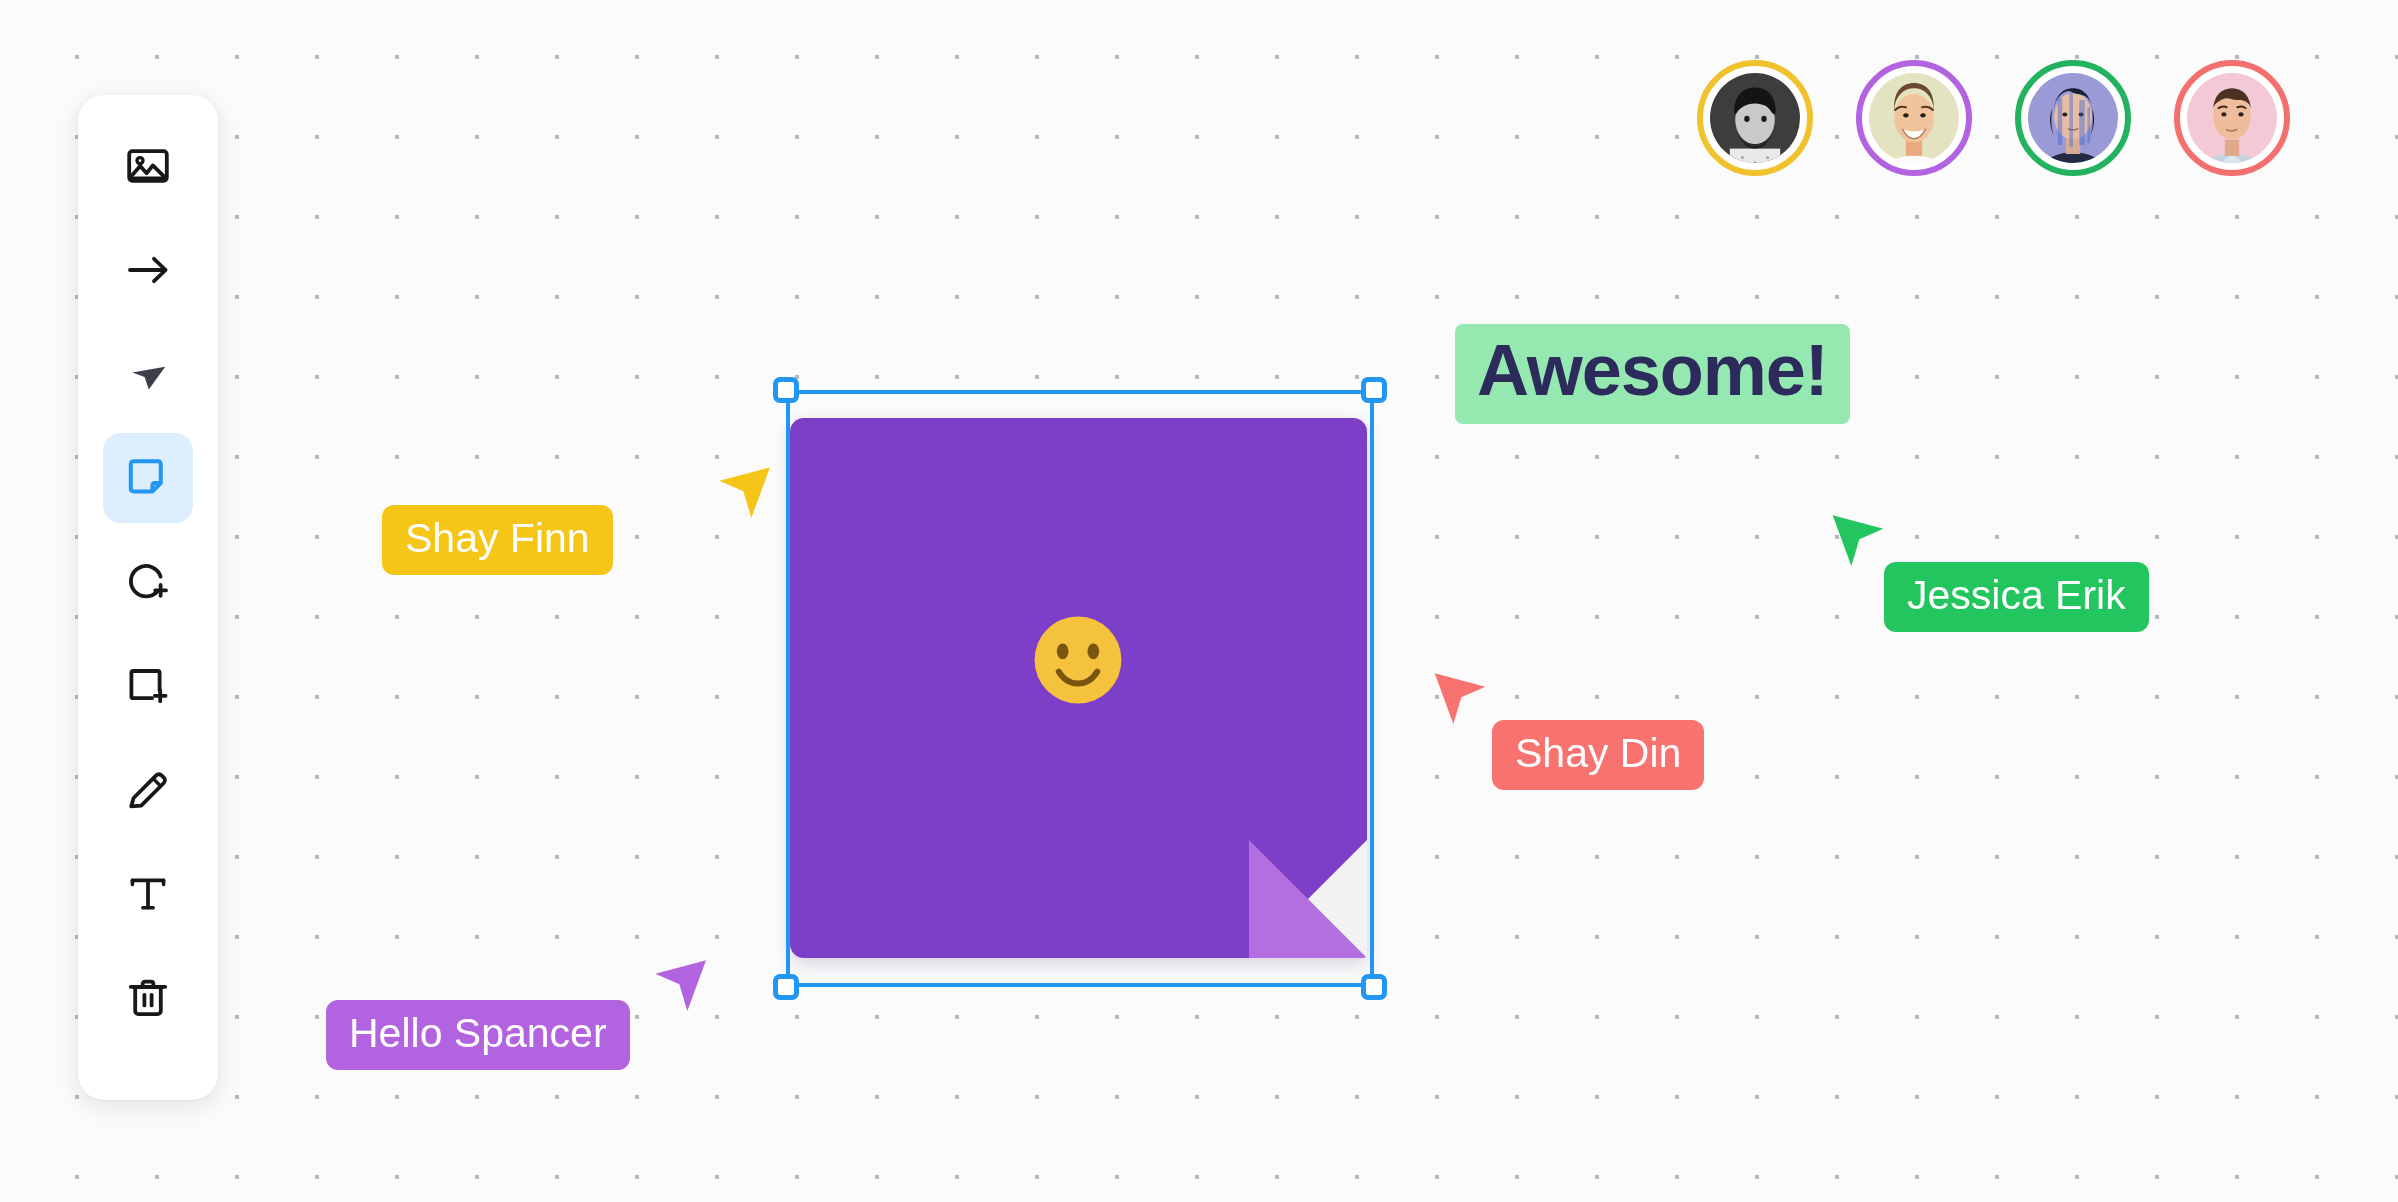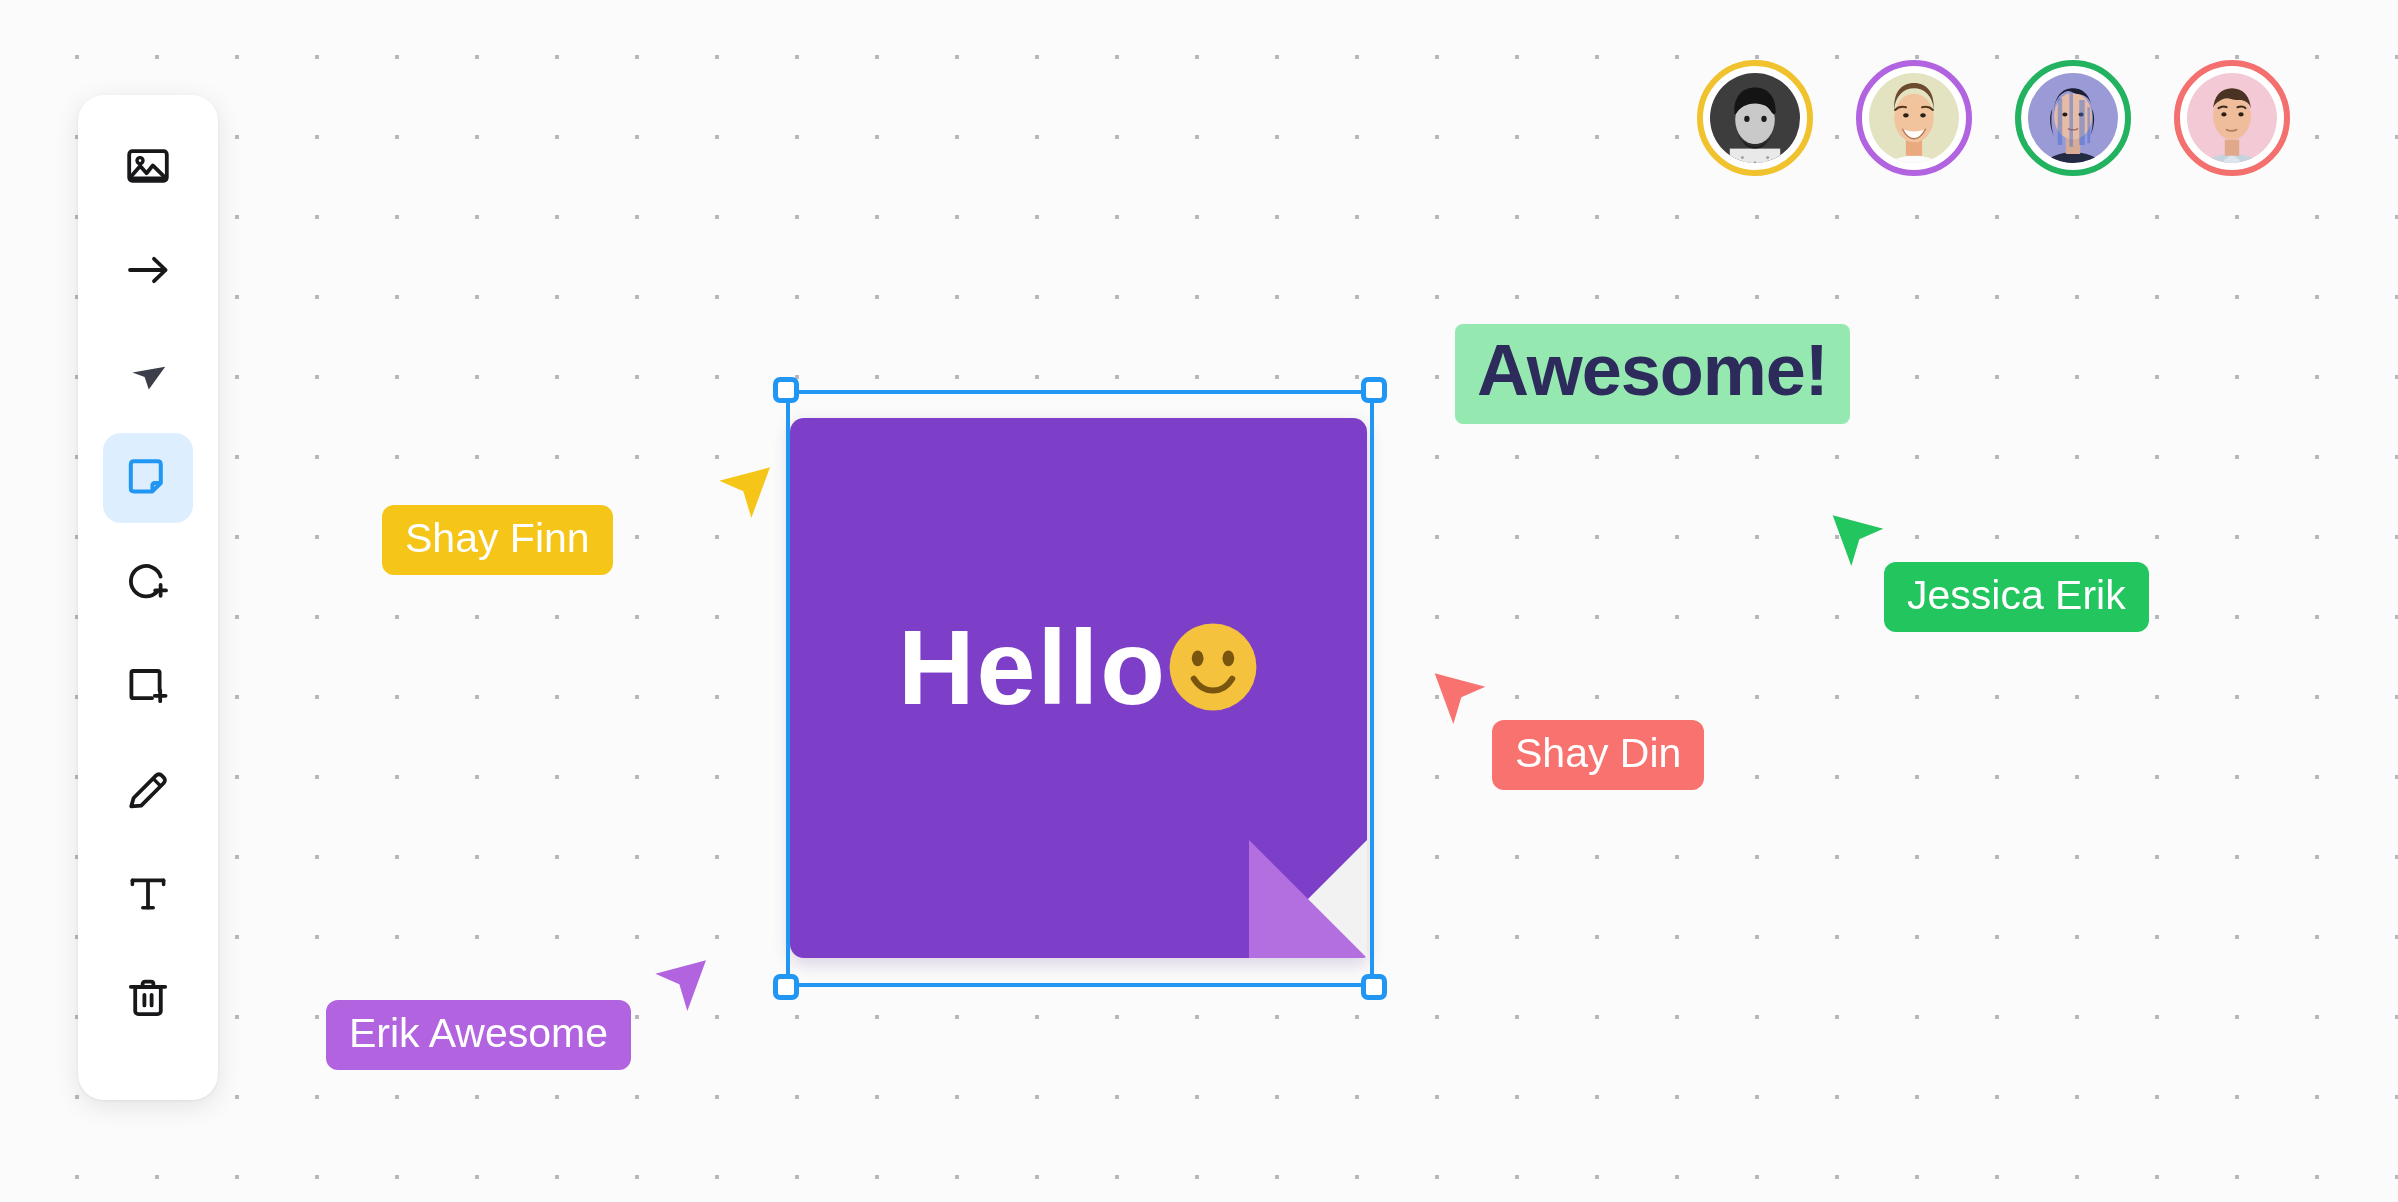--- a/index.html
+++ b/index.html
@@ -363,21 +363,20 @@
           <path d="M35 39c3-2 7-2 9-1M56 38c3-1 7-1 9 1" stroke="#3c2a1c" stroke-width="2.2" fill="none" stroke-linecap="round"></path>
           <path d="M44 63c3 1.5 8 1.5 11 0" stroke="#b07a5e" stroke-width="2" fill="none" stroke-linecap="round"></path>
         </svg>
       </div>
     </div>
 
   </div>
 
   <div id="sticky">
     <div id="sticky-text">
-      <span>Hello</span>
       <svg id="sticky-emoji" viewBox="0 0 36 36">
         <circle cx="18" cy="18" r="17" fill="#f5c23e"></circle>
         <ellipse cx="12" cy="14.6" rx="2.3" ry="3.1" fill="#7a5510"></ellipse>
         <ellipse cx="24" cy="14.6" rx="2.3" ry="3.1" fill="#7a5510"></ellipse>
         <path d="M10.5 22.6c1.9 3.1 4.5 4.6 7.5 4.6s5.6-1.5 7.5-4.6" stroke="#7a5510" stroke-width="2.4" fill="none" stroke-linecap="round"></path>
       </svg>
     </div>
     <div id="fold-cut"></div>
     <div id="fold-light" style="clip-path: polygon(0 0, 100% 100%, 0 100%);"></div>
   </div>
@@ -395,21 +394,21 @@
       <div class="cursor-group" style="left: 0px; top: 0px;">
         <svg viewBox="0 0 48 48" class="cursor-arrow" style="left: 714px; top: 462px;">
           <path d="M42 4 L4 14 L22 22 L28 42 Z" fill="#f5c518" stroke-linejoin="round"></path>
         </svg>
         <div class="cursor-label" style="left: 382px; top: 505px; background: rgb(245, 197, 24);">Shay Finn</div>
       </div>
       <div class="cursor-group" style="left: 0px; top: 0px;">
         <svg viewBox="0 0 48 48" class="cursor-arrow" style="left: 650px; top: 955px;">
           <path d="M42 4 L4 14 L22 22 L28 42 Z" fill="#b263e0" stroke-linejoin="round"></path>
         </svg>
-        <div class="cursor-label" style="left: 326px; top: 1000px; background: rgb(178, 99, 224);">Erik Awesome</div>
+        <div class="cursor-label" style="left: 326px; top: 1000px; background: rgb(178, 99, 224);">Hello Spancer</div>
       </div>
       <div class="cursor-group" style="left: 0px; top: 0px;">
         <svg viewBox="0 0 48 48" class="cursor-arrow" style="left: 1830px; top: 510px;">
           <path d="M2 4 L40 14 L22 22 L16 42 Z" fill="#22c55e" stroke-linejoin="round"></path>
         </svg>
         <div class="cursor-label" style="left: 1884px; top: 562px; background: rgb(34, 197, 94);">Jessica Erik</div>
       </div>
       <div class="cursor-group" style="left: 0px; top: 0px;">
         <svg viewBox="0 0 48 48" class="cursor-arrow" style="left: 1432px; top: 668px;">
           <path d="M2 4 L40 14 L22 22 L16 42 Z" fill="#f8736f" stroke-linejoin="round"></path>

